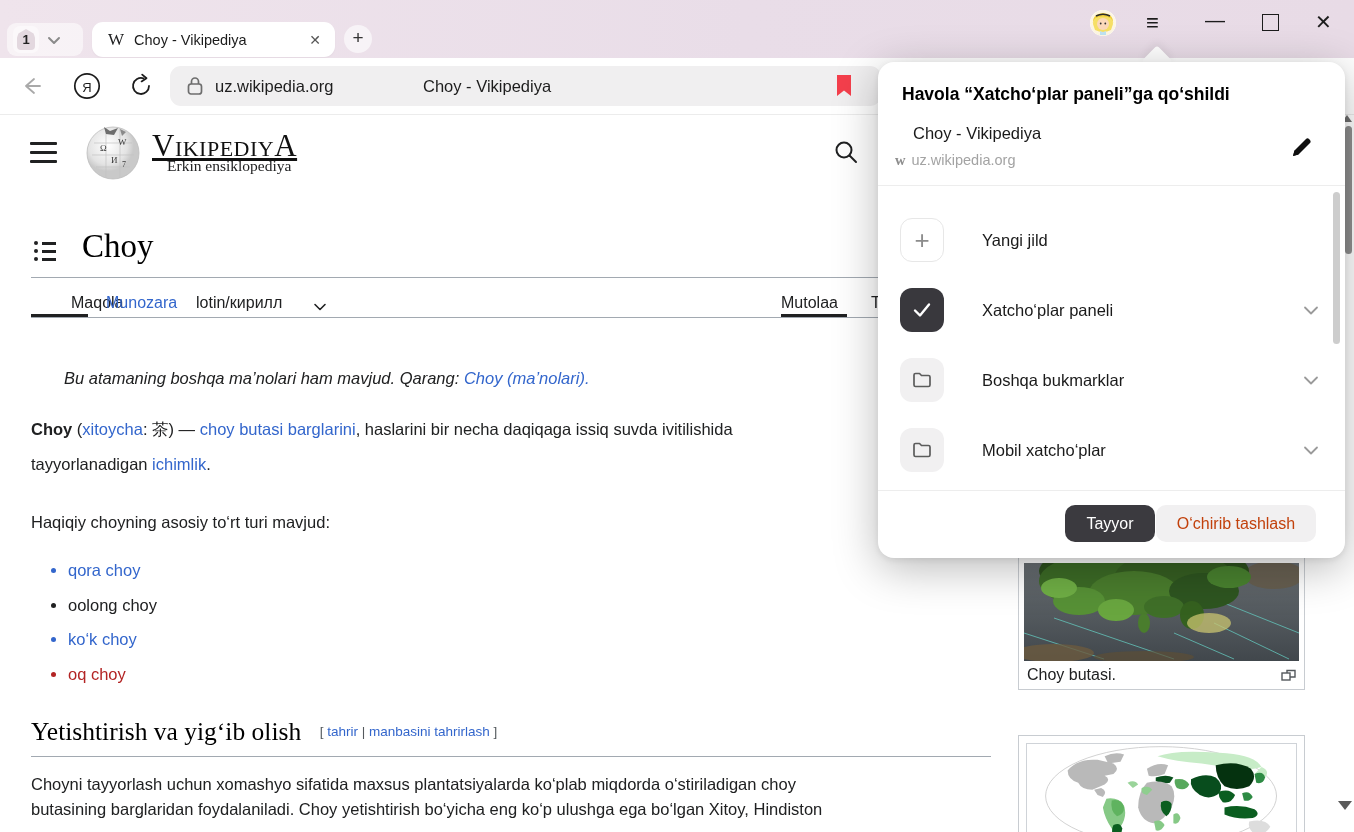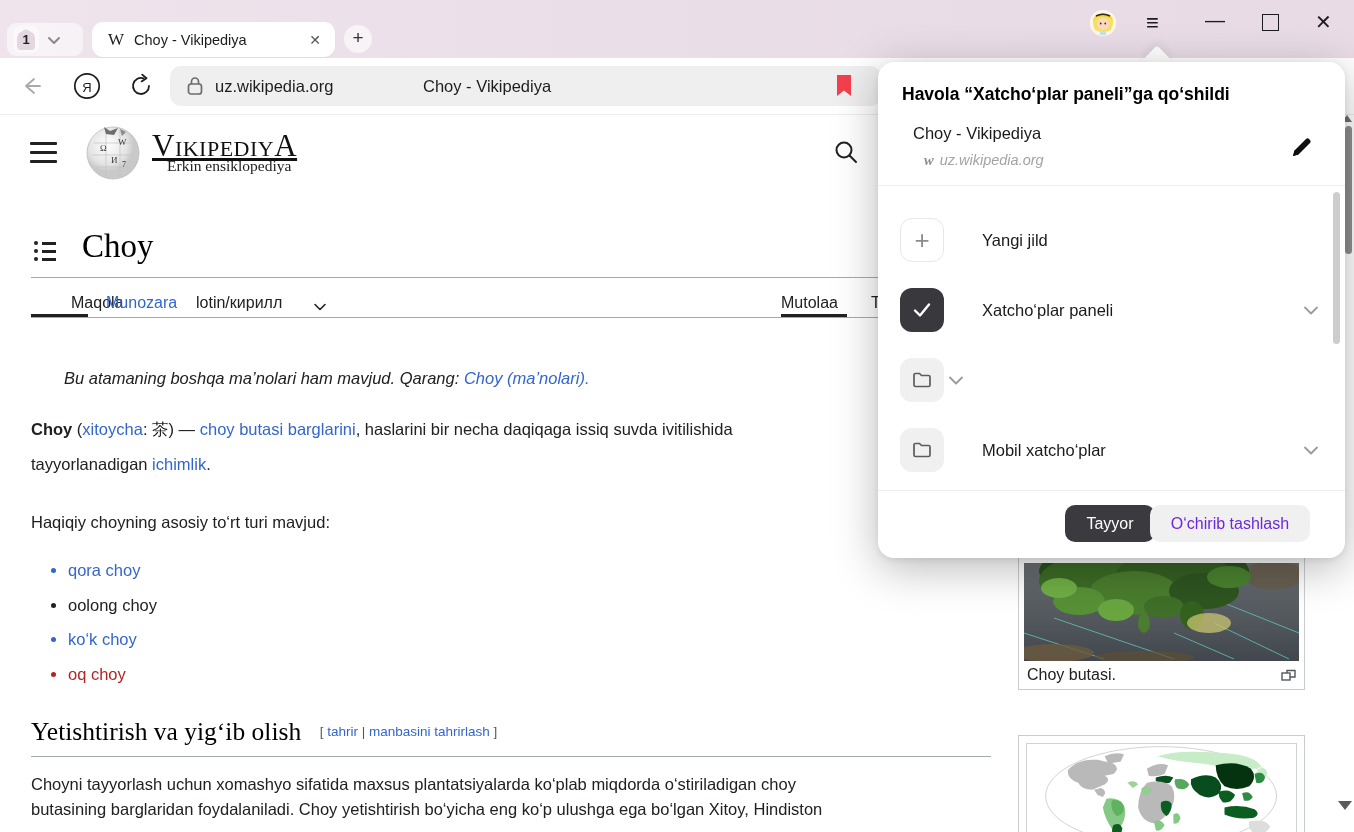--- a/index.html
+++ b/index.html
@@ -79,34 +79,34 @@
   #ib1 .cap{display:flex;align-items:center;justify-content:space-between;padding:5px 3px 0 3px;font-size:16px;}
   #ib2{left:1018px;top:735px;width:287px;height:120px;padding:7px;box-sizing:border-box;}
   #ib2 .mapwrap{border:1px solid #cfd3d8;}
 
   
   #popup-arrow{left:1146px;top:50px;width:22px;height:22px;background:#fff;transform:rotate(45deg);border-radius:3px;box-shadow:-3px -3px 8px rgba(0,0,0,.06);z-index:49;}
   #popup{left:878px;top:62px;width:467px;height:496px;background:#fff;border-radius:16px;z-index:50;
          box-shadow:0 10px 45px rgba(0,0,0,.28),0 2px 6px rgba(0,0,0,.08);}
   #popup .ptitle{position:absolute;left:24px;top:22px;font-size:17.5px;font-weight:bold;color:#000;}
   #popup .bk-title{position:absolute;left:35px;top:62px;font-size:16.5px;color:#1a1a1a;}
-  #popup .bk-sub{position:absolute;left:46px;top:90px;font-size:14.5px;color:#a3a3a3;font-style:italic;}
+  #popup .bk-sub{position:absolute;left:17px;top:90px;font-size:14.5px;color:#a3a3a3;}
   #popup .bk-sub .w{font-family:"Liberation Serif",serif;font-weight:bold;color:#8d8d8d;margin-right:6px;}
   #edit-btn{position:absolute;right:30px;top:72px;}
   .pdivider{position:absolute;left:0;width:467px;height:1px;background:#ededed;}
   .prow{position:absolute;left:22px;width:423px;height:44px;display:flex;align-items:center;}
   .prow .sq{width:44px;height:44px;border-radius:12px;display:flex;align-items:center;justify-content:center;box-sizing:border-box;}
   .sq.outl{border:1px solid #e7e7e7;background:#fff;color:#8c8c8c;font-size:26px;font-weight:300;}
   .sq.dark{background:#39383d;}
   .sq.lite{background:#f1f0f1;}
   .prow .lbl{margin-left:38px;font-size:16.5px;color:#1a1a1a;flex:1;}
   #plist-thumb{position:absolute;left:455px;top:130px;width:7px;height:152px;background:#cdcdcd;border-radius:4px;}
   .pbtn{position:absolute;top:443px;height:37px;border-radius:10px;font-size:16px;display:flex;align-items:center;justify-content:center;}
   #btn-done{left:187px;width:90px;background:#3b3a3f;color:#fff;}
-  #btn-remove{left:272px;width:160px;background:#f1f0f1;color:#6d28d9;}
+  #btn-remove{left:278px;width:160px;background:#f1f0f1;color:#c2410c;}
 </style>
 </head>
 <body>
 
 <div id="win">
 
   <div id="titlebar" class="abs"></div>
 
   <div id="tabgroup" class="abs">
     <div class="badge">
@@ -362,20 +362,21 @@
         <path d="M6 9.5 L12 15.5 L18 9.5" fill="none" stroke="#9a9a9a" stroke-width="1.8" stroke-linecap="round" stroke-linejoin="round"></path>
       </svg>
     </div>
 
     <div class="prow" style="top:296px;">
       <div class="sq lite">
         <svg width="24" height="24" viewBox="0 0 24 24">
             <path d="M4 7 Q4 5.5 5.5 5.5 L9.5 5.5 L11.5 7.5 L18.5 7.5 Q20 7.5 20 9 L20 17 Q20 18.5 18.5 18.5 L5.5 18.5 Q4 18.5 4 17 Z" fill="none" stroke="#5c5c5c" stroke-width="1.7" stroke-linejoin="round"></path>
           </svg>
       </div>
+      <div class="lbl">Boshqa bukmarklar</div>
       <svg width="24" height="24" viewBox="0 0 24 24">
         <path d="M6 9.5 L12 15.5 L18 9.5" fill="none" stroke="#9a9a9a" stroke-width="1.8" stroke-linecap="round" stroke-linejoin="round"></path>
       </svg>
     </div>
 
     <div class="prow" style="top:366px;">
       <div class="sq lite">
         <svg width="24" height="24" viewBox="0 0 24 24">
             <path d="M4 7 Q4 5.5 5.5 5.5 L9.5 5.5 L11.5 7.5 L18.5 7.5 Q20 7.5 20 9 L20 17 Q20 18.5 18.5 18.5 L5.5 18.5 Q4 18.5 4 17 Z" fill="none" stroke="#5c5c5c" stroke-width="1.7" stroke-linejoin="round"></path>
           </svg>

